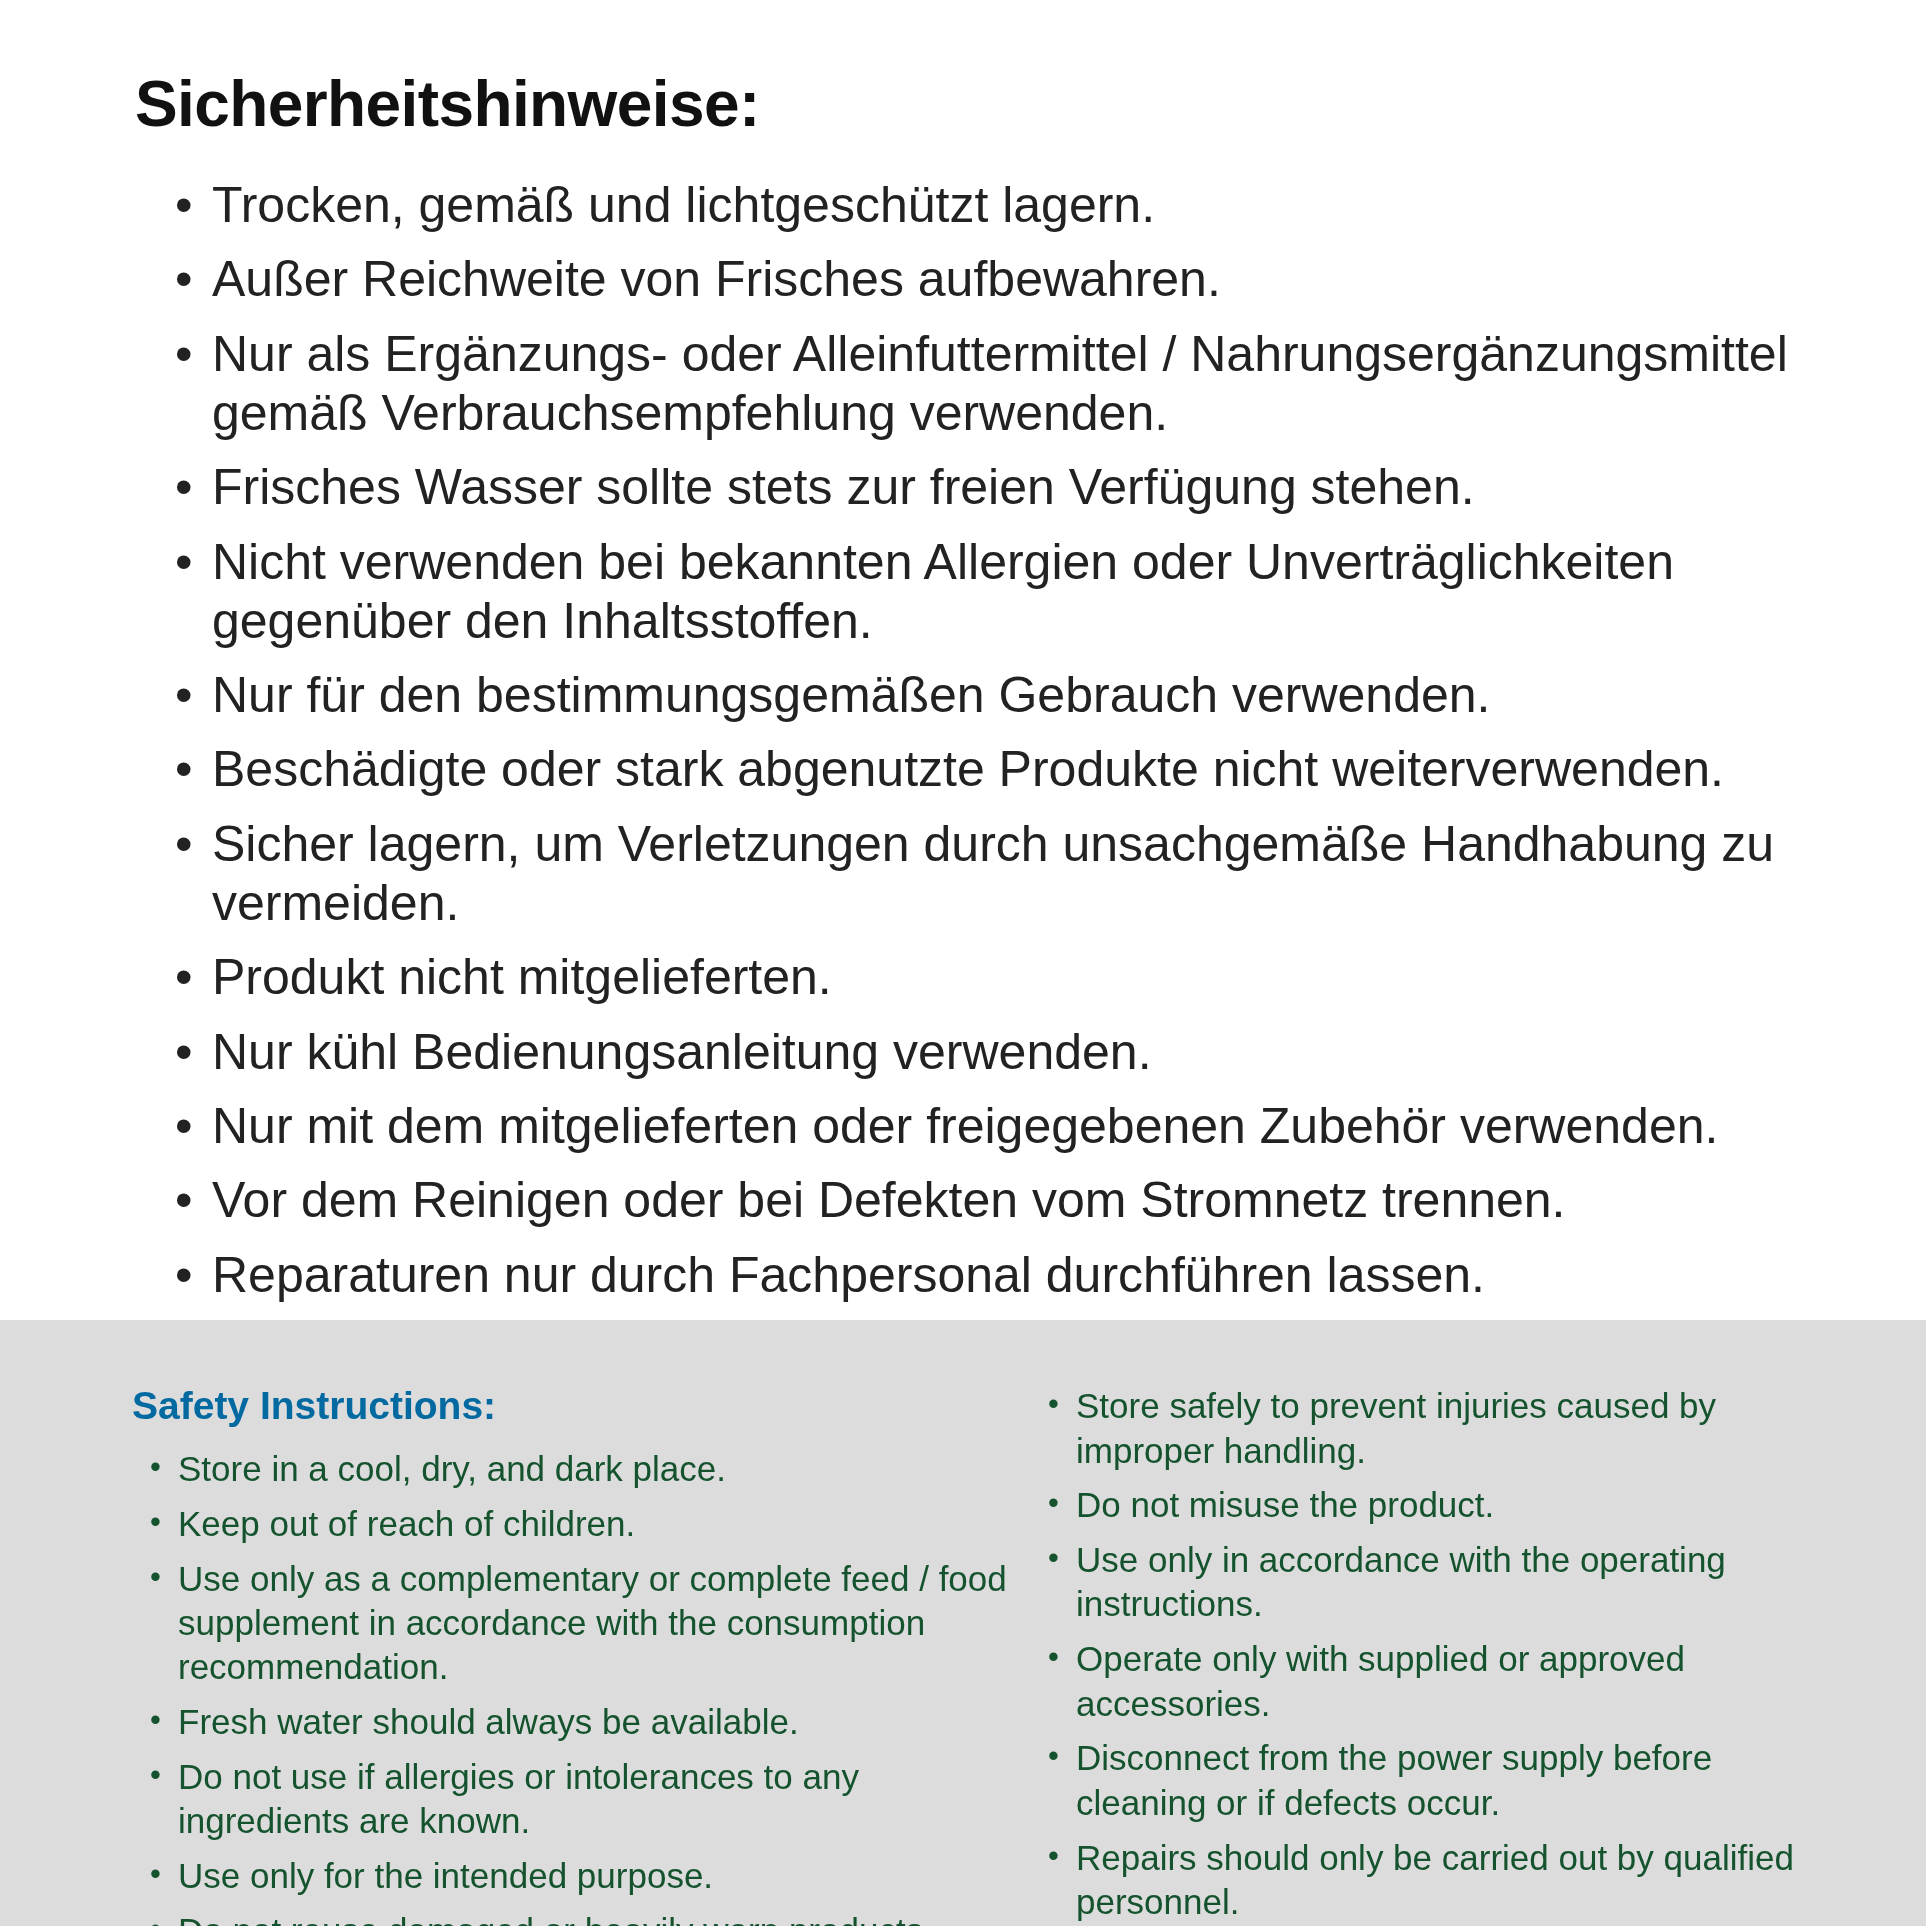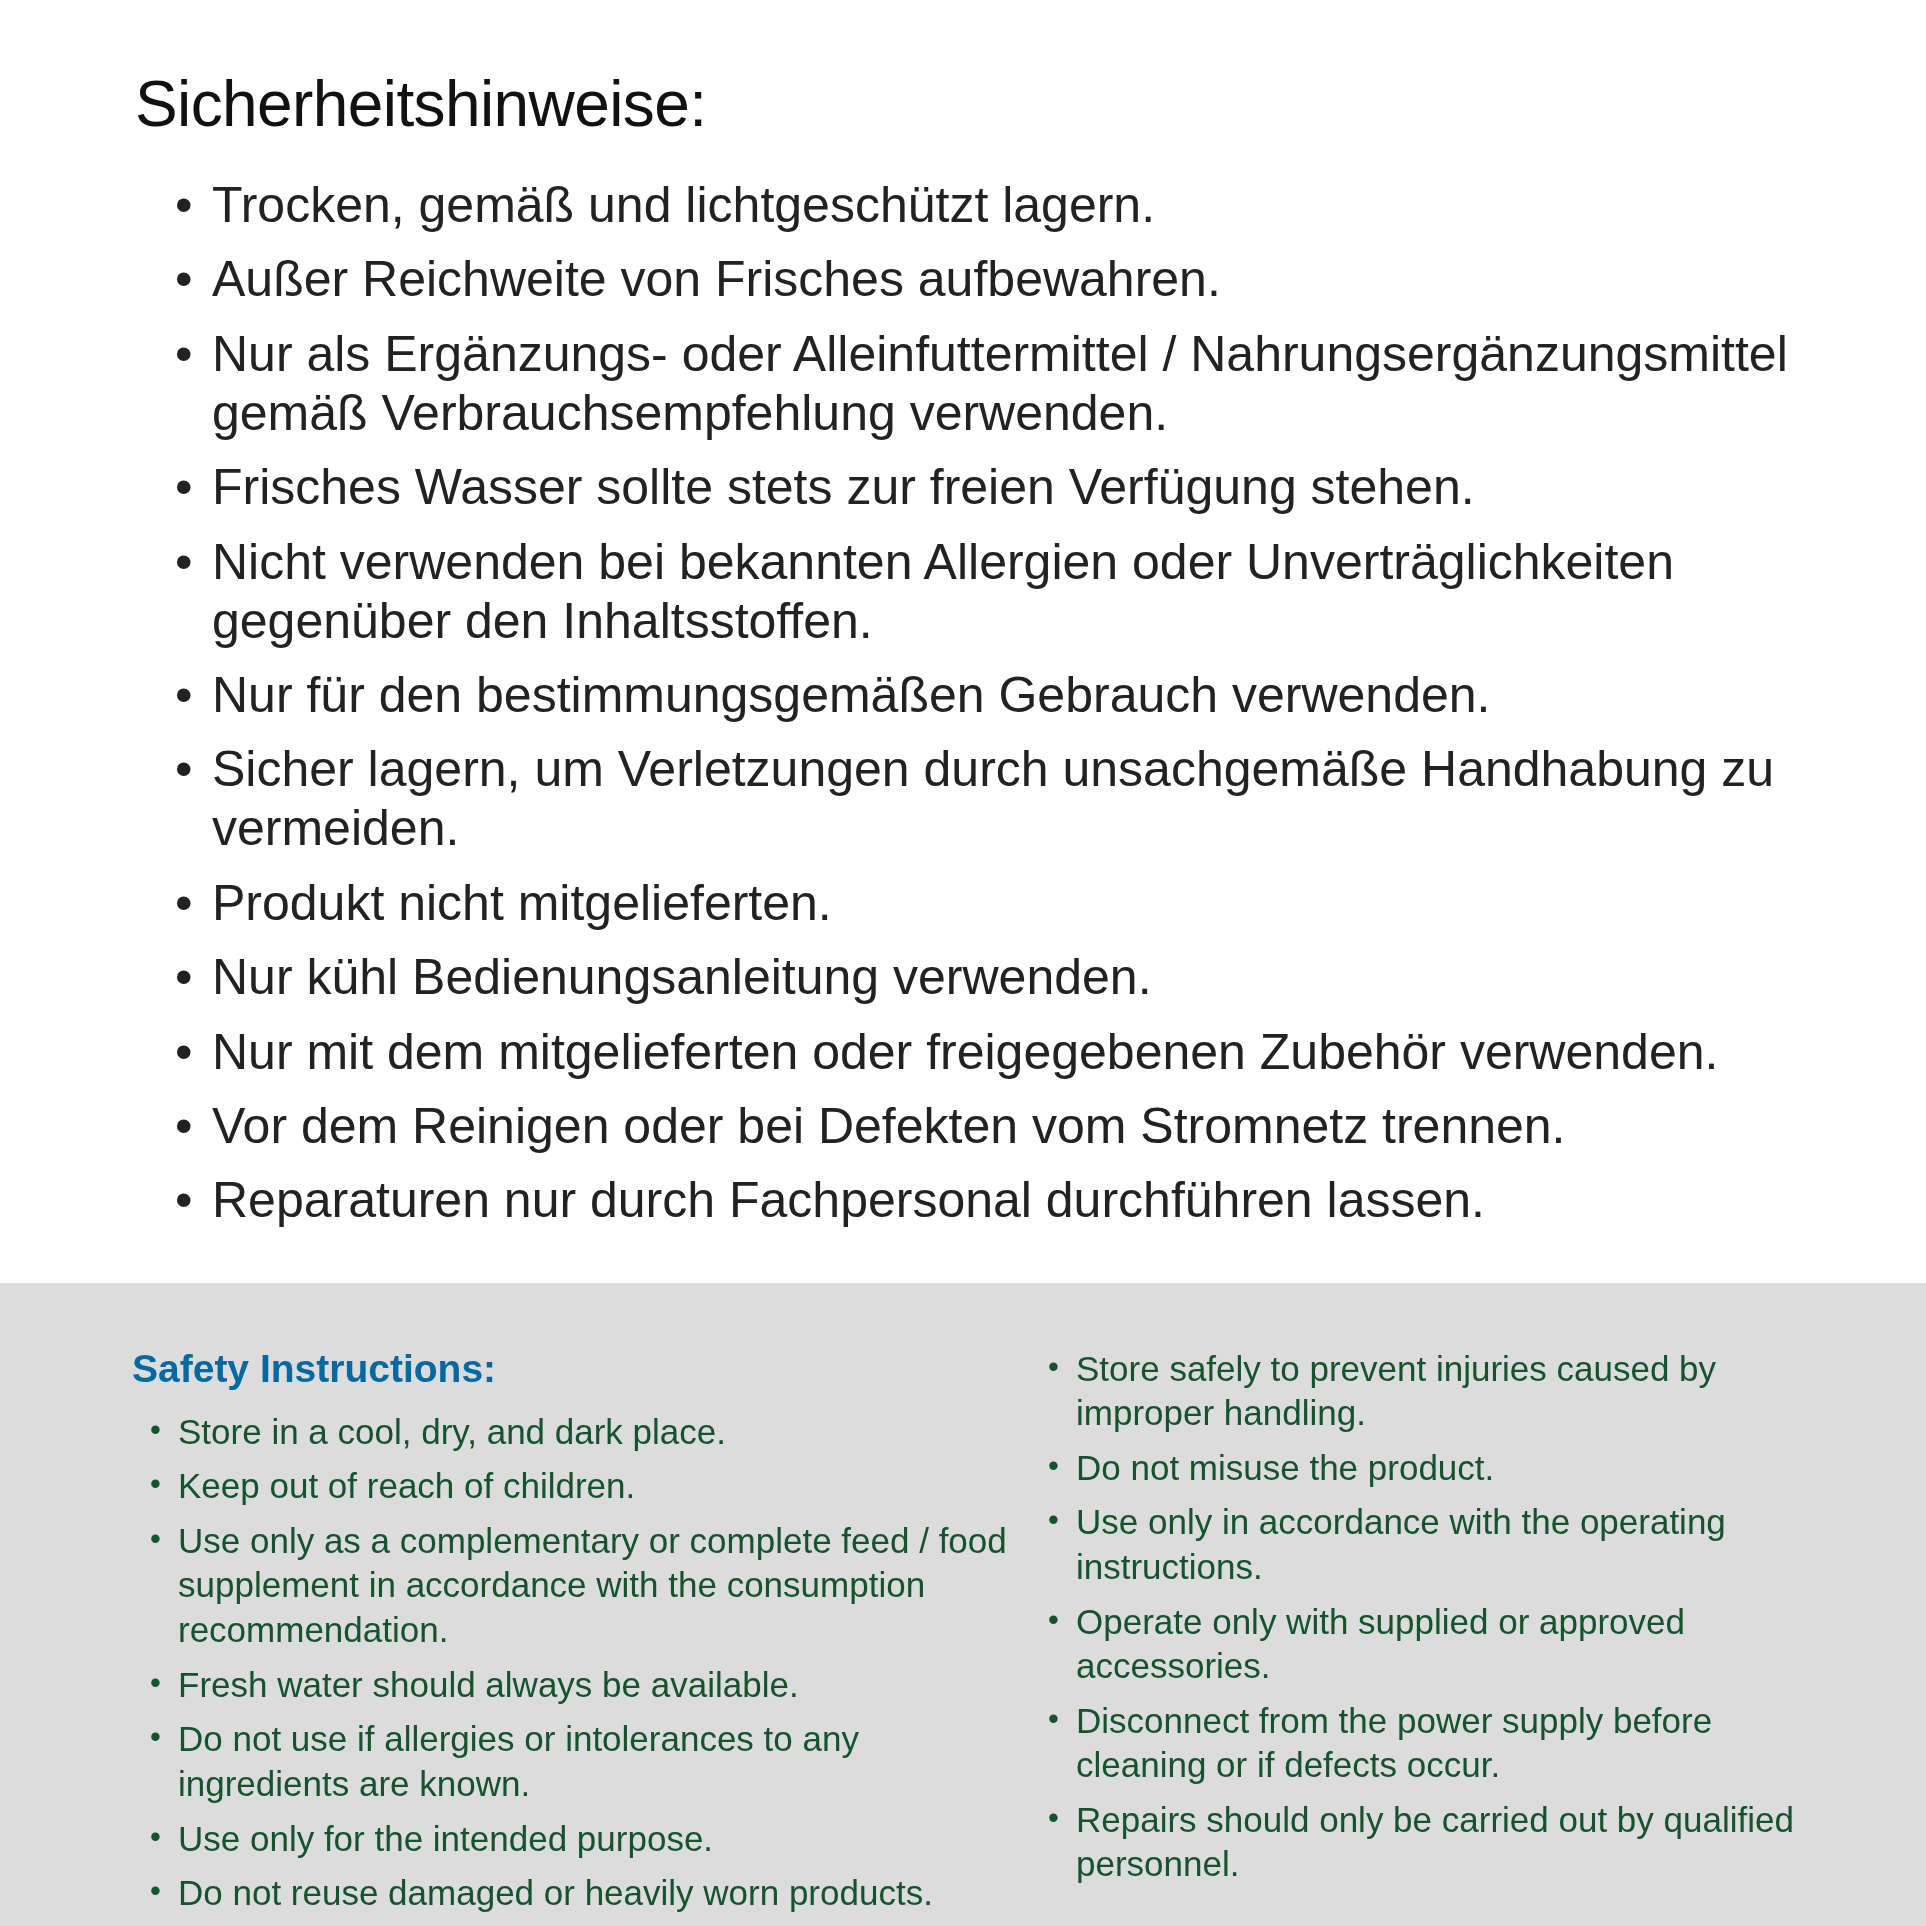--- a/index.html
+++ b/index.html
@@ -19,21 +19,21 @@
   }
 
   
   .german-section {
     flex: 1 1 auto;
     padding: 67px 90px 0 135px;
     box-sizing: border-box;
   }
   .german-title {
     font-size: 64px;
-    font-weight: 400;
+    font-weight: 700;
     margin: 0 0 35px 0;
     color: #111111;
     letter-spacing: -0.6px;
   }
   .german-list {
     list-style: none;
     margin: 0;
     padding: 0 0 0 40px;
     max-width: 1734px;
   }
@@ -107,20 +107,21 @@
 
   <section class="german-section">
     <h1 class="german-title">Sicherheitshinweise:</h1>
     <ul class="german-list">
       <li>Trocken, gemäß und lichtgeschützt lagern.</li>
       <li>Außer Reichweite von Frisches aufbewahren.</li>
       <li>Nur als Ergänzungs- oder Alleinfuttermittel / Nahrungsergänzungsmittel gemäß Verbrauchsempfehlung verwenden.</li>
       <li>Frisches Wasser sollte stets zur freien Verfügung stehen.</li>
       <li>Nicht verwenden bei bekannten Allergien oder Unverträglichkeiten gegenüber den Inhaltsstoffen.</li>
       <li>Nur für den bestimmungsgemäßen Gebrauch verwenden.</li>
+      <li>Beschädigte oder stark abgenutzte Produkte nicht weiterverwenden.</li>
       <li>Sicher lagern, um Verletzungen durch unsachgemäße Handhabung zu vermeiden.</li>
       <li>Produkt nicht mitgelieferten.</li>
       <li>Nur kühl Bedienungsanleitung verwenden.</li>
       <li>Nur mit dem mitgelieferten oder freigegebenen Zubehör verwenden.</li>
       <li>Vor dem Reinigen oder bei Defekten vom Stromnetz trennen.</li>
       <li>Reparaturen nur durch Fachpersonal durchführen lassen.</li>
     </ul>
   </section>
 
   <section class="english-section">

